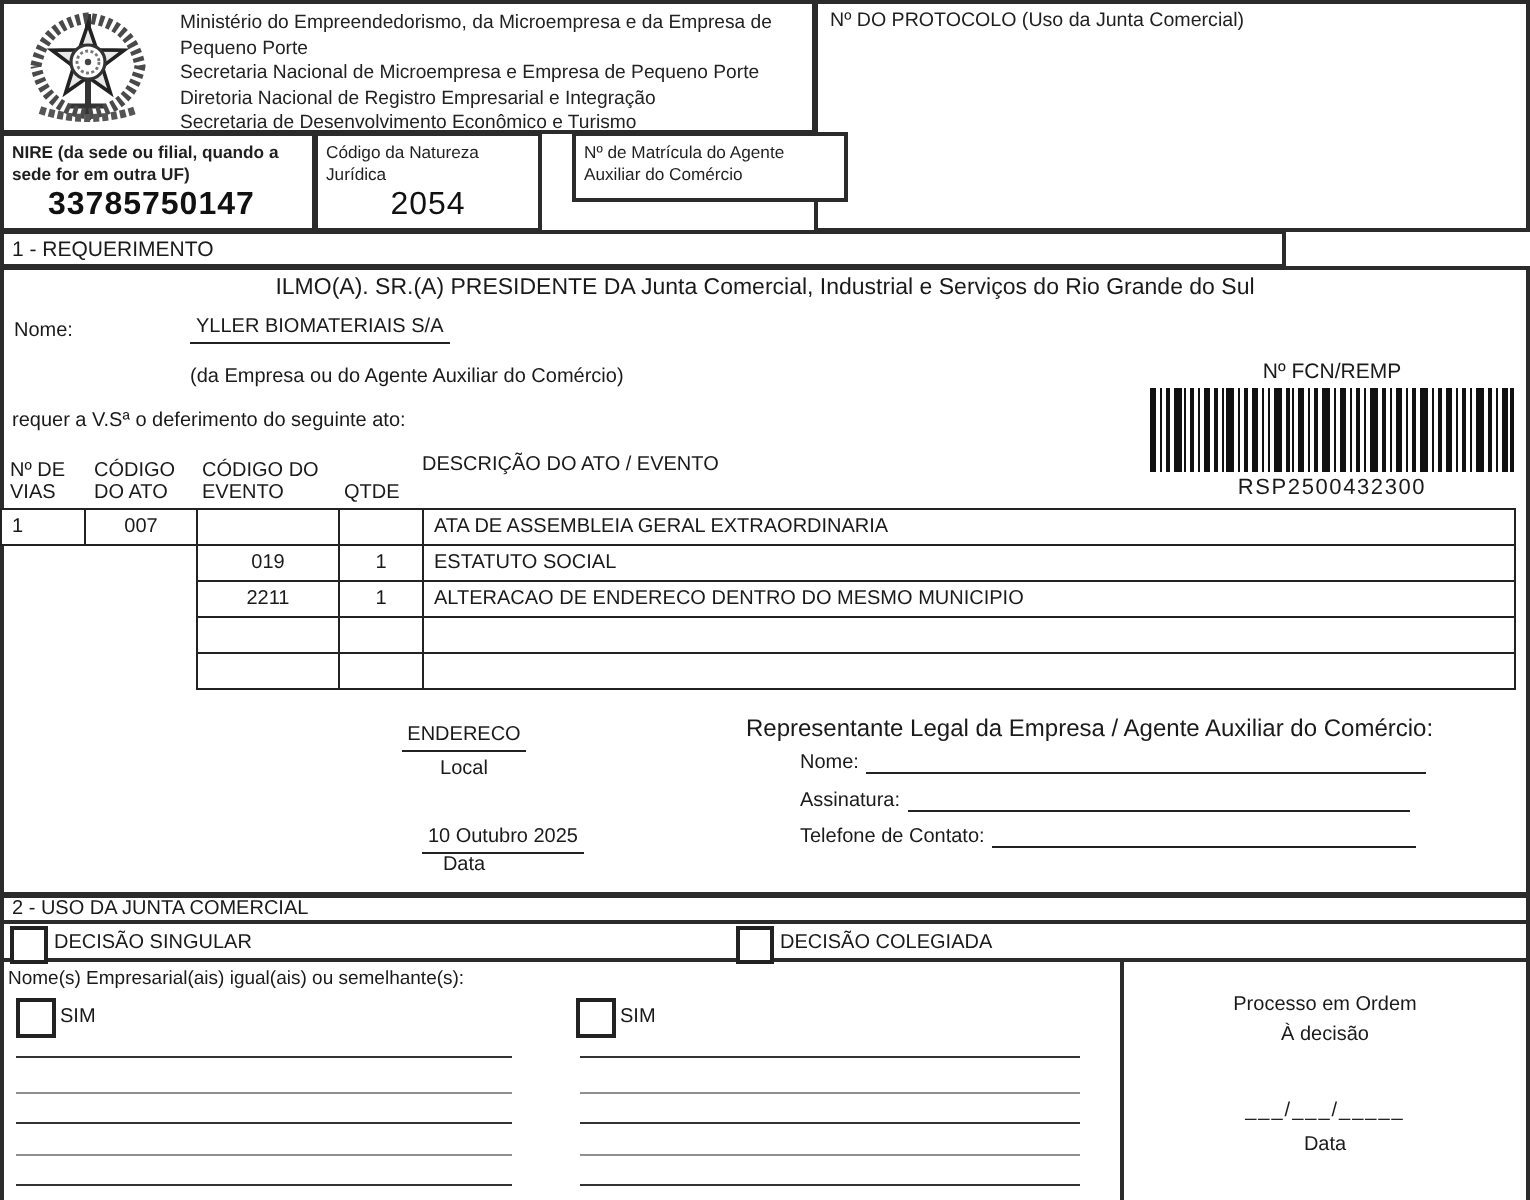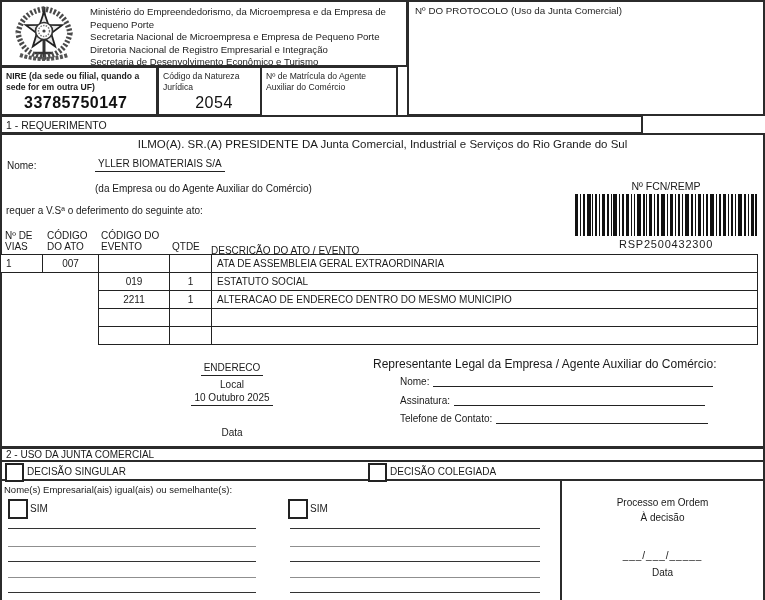--- a/index.html
+++ b/index.html
@@ -62,21 +62,21 @@
   </div>
 
   <div class="box" style="left:0;top:66px;width:158px;height:50px;font-weight:bold;">
     <div class="abs small-label" style="left:4px;top:3px;width:146px;">NIRE (da sede ou filial, quando a sede for em outra UF)</div>
     <div class="abs big-value" style="left:22px;top:26px;">33785750147</div>
   </div>
   <div class="box" style="left:157px;top:66px;width:114px;height:50px;">
     <div class="abs small-label" style="left:4px;top:3px;width:100px;">Código da Natureza Jurídica</div>
     <div class="abs big-value ctr" style="left:0;top:26px;width:110px;">2054</div>
   </div>
-  <div class="box" style="left:260px;top:66px;width:138px;height:66px;">
+  <div class="box" style="left:286px;top:66px;width:138px;height:35px;">
     <div class="abs small-label" style="left:4px;top:3px;width:126px;">Nº de Matrícula do Agente Auxiliar do Comércio</div>
   </div>
 
   <div class="strip" style="left:0;top:115px;width:643px;height:19px;">
     <span style="font-size:10.5px;">1 - REQUERIMENTO</span>
   </div>
 
   <div class="box" style="left:0;top:133px;width:765px;height:315px;"></div>
 
   <div class="abs ctr" style="left:0;top:138px;width:765px;font-size:11.5px;">ILMO(A). SR.(A) PRESIDENTE DA Junta Comercial, Industrial e Serviços do Rio Grande do Sul</div>
@@ -141,21 +141,21 @@
   </svg>
   <div class="abs ctr" style="left:575px;top:238px;width:182px;font-size:11px;letter-spacing:.8px;">RSP2500432300</div>
 
   <div class="thead" style="left:5px;top:230px;">Nº DE
 VIAS</div>
   <div class="thead" style="left:47px;top:230px;">CÓDIGO
 DO ATO</div>
   <div class="thead" style="left:101px;top:230px;">CÓDIGO DO
 EVENTO</div>
   <div class="thead" style="left:172px;top:241px;">QTDE</div>
-  <div class="thead" style="left:211px;top:245px;">DESCRIÇÃO DO ATO / EVENTO</div>
+  <div class="thead" style="left:211px;top:227px;">DESCRIÇÃO DO ATO / EVENTO</div>
 
   <div class="trow" style="top:254px;">
     <div class="tcell c-vias">1</div>
     <div class="tcell c-ato">007</div>
     <div class="tcell c-evento"></div>
     <div class="tcell c-qtde"></div>
     <div class="tcell c-desc">ATA DE ASSEMBLEIA GERAL EXTRAORDINARIA</div>
   </div>
   <div class="trow" style="top:272px;">
     <div class="tcell c-evento">019</div>
@@ -175,21 +175,21 @@
   <div class="trow" style="top:326px;">
     <div class="tcell c-evento"></div>
     <div class="tcell c-qtde"></div>
     <div class="tcell c-desc"></div>
   </div>
 
   <div class="abs ctr t10" style="left:182px;top:362px;width:100px;">
     <span class="ul">ENDERECO</span>
   </div>
   <div class="abs ctr t10" style="left:182px;top:379px;width:100px;">Local</div>
-  <div class="abs ctr t10" style="left:172px;top:392px;width:120px;">
+  <div class="abs ctr t10" style="left:172px;top:413px;width:120px;text-align:right;">
     <span class="ul">10 Outubro 2025</span>
   </div>
   <div class="abs ctr t10" style="left:172px;top:427px;width:120px;">Data</div>
 
   <div class="abs" style="left:373px;top:357px;font-size:12px;">Representante Legal da Empresa / Agente Auxiliar do Comércio:</div>
   <div class="repRow" style="left:400px;top:375px;width:313px;">
     <span>Nome:</span>
     <span class="wline"></span>
   </div>
   <div class="repRow" style="left:400px;top:394px;width:305px;">

